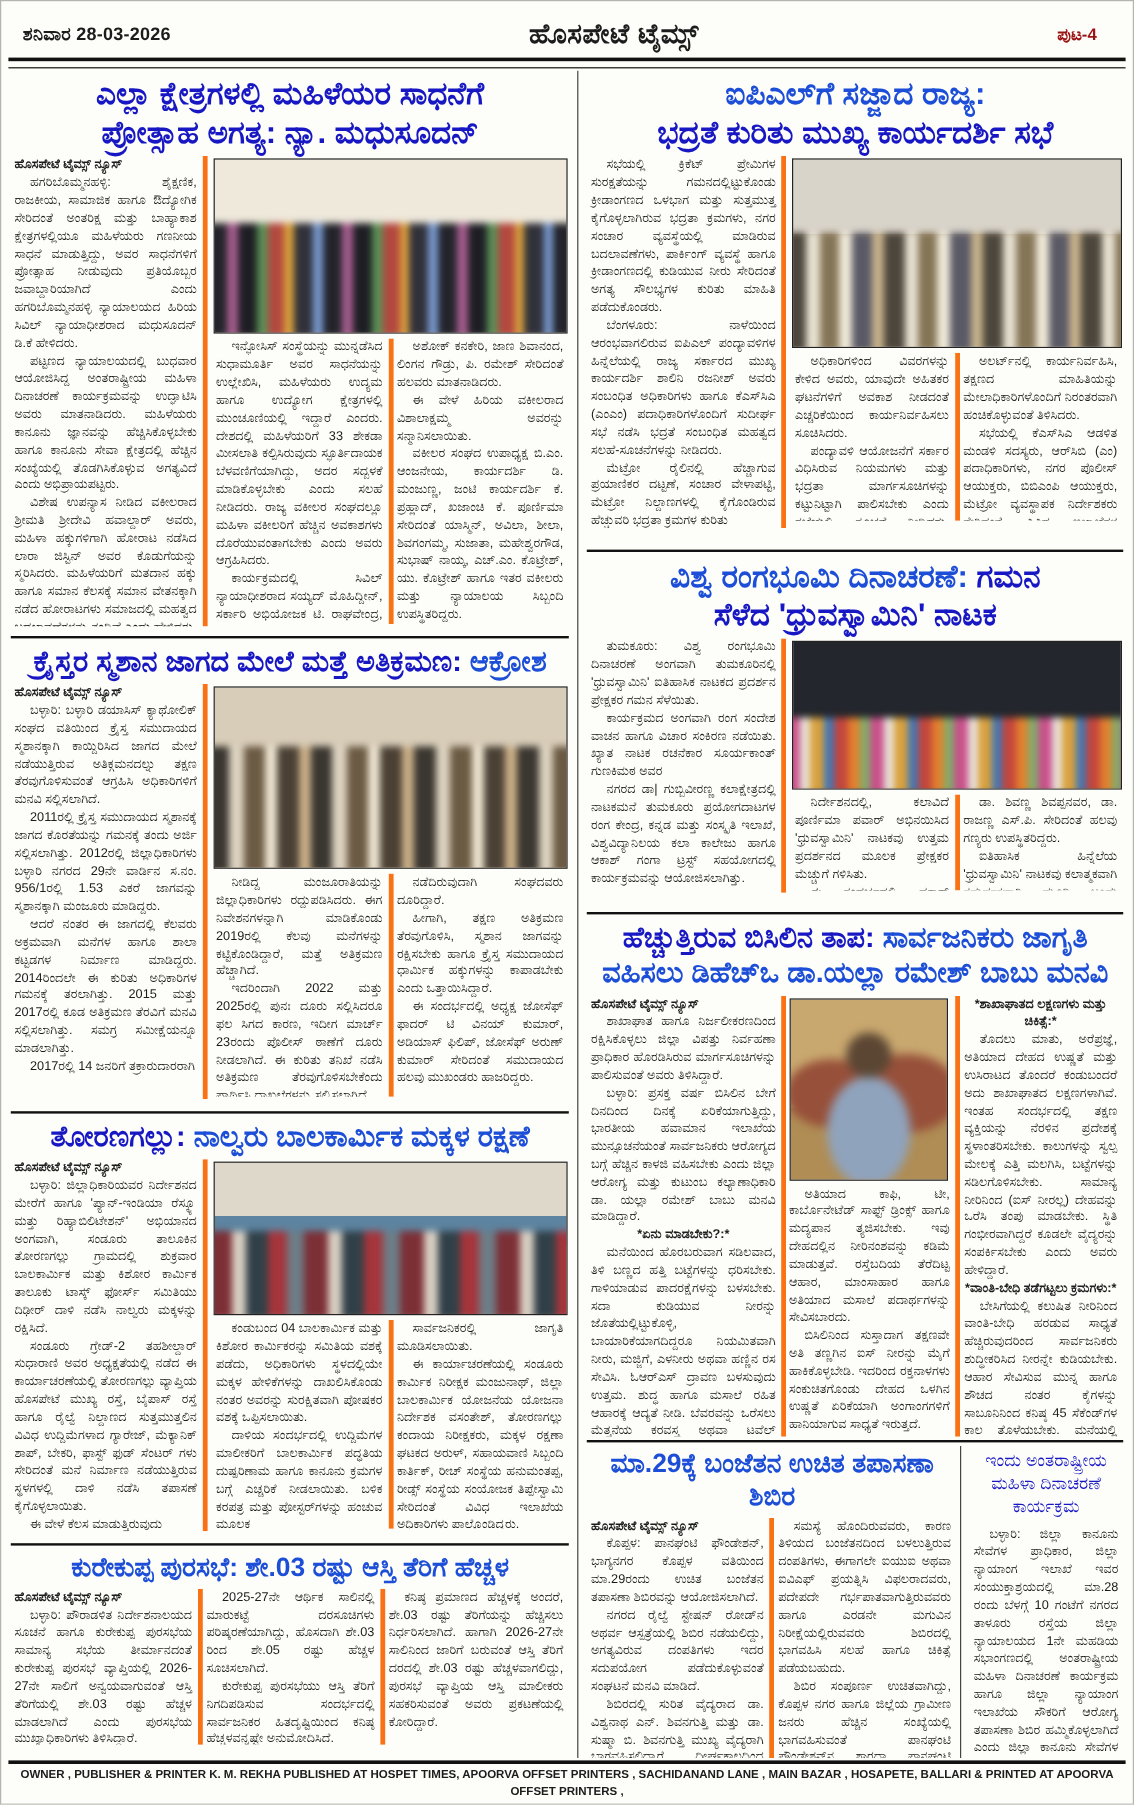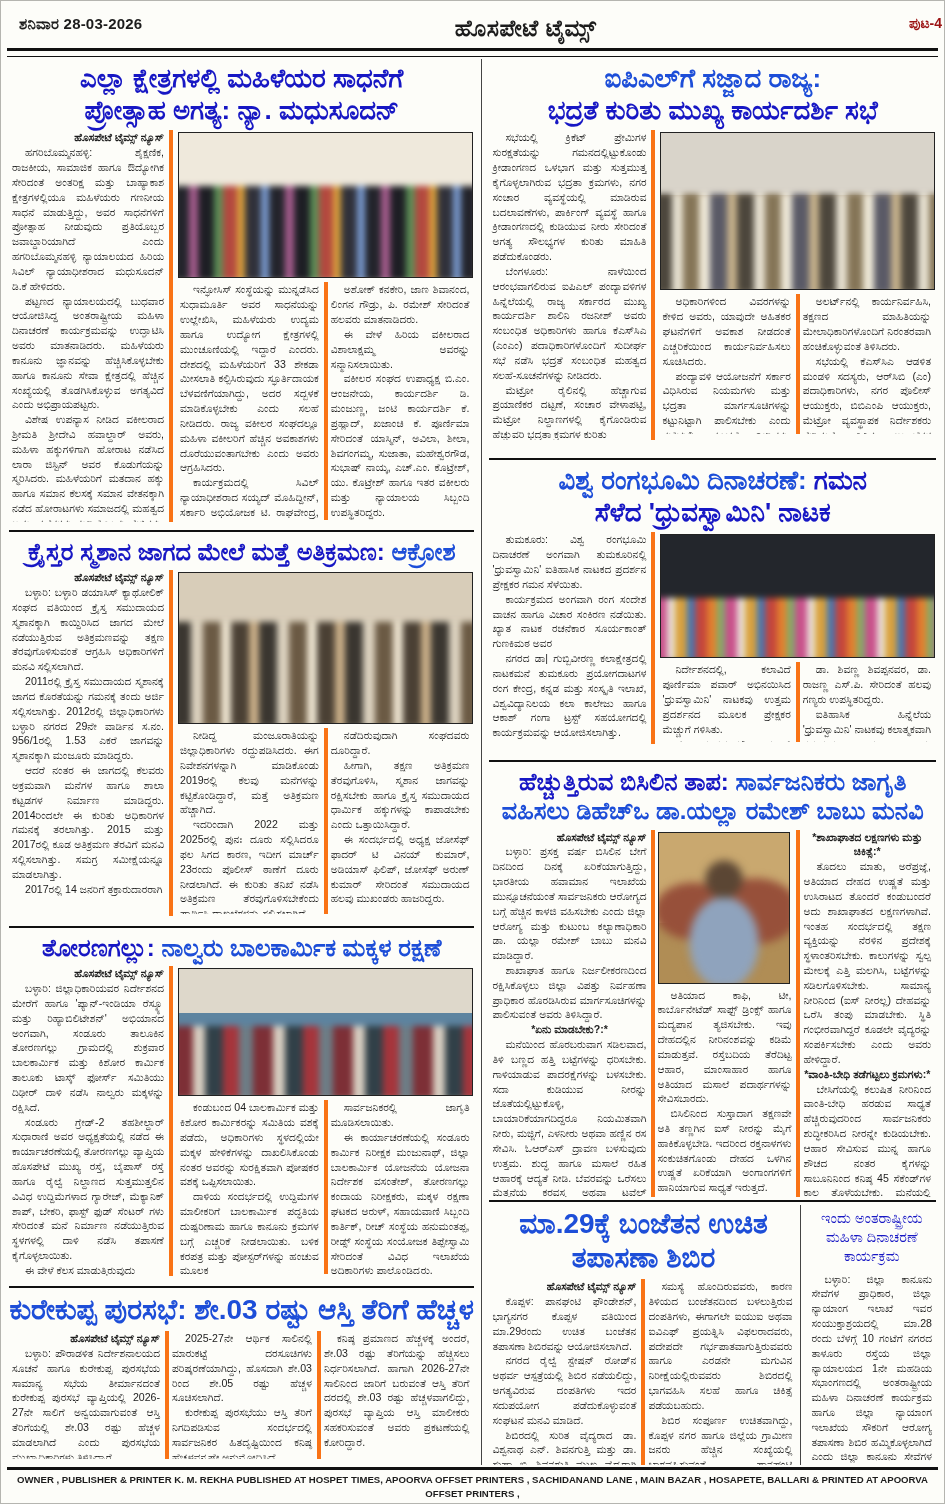--- a/index.html
+++ b/index.html
@@ -1,47 +1,47 @@
 <!DOCTYPE html>
 <html><head>
 <meta charset="utf-8">
 <style>
   html,body{margin:0;padding:0;background:#e9e9e6;}
   .sheet{position:relative;width:945px;height:1504px;margin:0 auto;background:#fdfdf9;
          font-family:"Liberation Sans","DejaVu Sans",sans-serif;color:#1c1c1c;
          border:1px solid #b5b5b0;box-sizing:border-box;overflow:hidden;}
   
-  .hdr{display:flex;align-items:flex-start;justify-content:space-between;
-       padding:14px 2px 6px 18px;}
+  .hdr{display:flex;align-items:center;justify-content:space-between;
+       padding:14px 30px 6px 18px;}
   .hdr-date{font-size:15px;font-weight:bold;letter-spacing:.2px;}
   .hdr-title{font-size:23px;font-weight:bold;letter-spacing:.5px;}
   .hdr-page{font-size:14px;font-weight:bold;color:#9b1212;}
   .hdr-rule{height:5px;border-top:3px solid #111;border-bottom:1px solid #111;margin:0 6px;}
   
   .halves{display:flex;height:1408px;padding:2px 6px 0 6px;box-sizing:border-box;}
   .half{box-sizing:border-box;overflow:hidden;}
   .half.left{width:474px;padding:2px 6px 0 2px;}
   .half.right{width:455px;padding:2px 2px 0 6px;}
   .vdiv{width:1px;background:#444;margin:0 1px;}
   .art-rule{border:none;border-top:2px solid #111;margin:3px 0;}
   
   section.article{overflow:hidden;box-sizing:border-box;}
   .hl{margin:2px 0 4px 0;text-align:center;font-weight:bold;line-height:1.22;}
   .hl .blue{color:#1717c4;margin-top:32px;}
   .hl .red{color:#1d4ed8;}
   .hl1{font-size:26px;}
   .hl2{font-size:24px;}
-  .hl3{font-size:28px;}
+  .hl3{font-size:22px;}
   .body3{display:flex;overflow:hidden;}
   .col{box-sizing:border-box;padding:0 5px 0 3px;overflow:hidden;
        font-size:10.6px;line-height:1.4;text-align:justify;}
   .col + .col, .colwide + .col, .col + .colwide{border-left:4px solid #f97316;}
   .col p{margin:0;text-indent:13px;}
   .col p.subhead{text-indent:0;text-align:center;font-weight:bold;}
-  .dateline{text-align:right;font-weight:bold;text-indent:0 !important;}
+  .dateline{text-align:left;font-weight:bold;text-indent:0 !important;}
   .colwide{flex:1;box-sizing:border-box;overflow:hidden;padding-left:4px;}
   .cols2{display:flex;overflow:hidden;}
   .cols2 .col{flex:1;}
   
   .photo{position:relative;border:1px solid #222;box-sizing:border-box;overflow:hidden;margin:2px 1px 4px 1px;}
   .ph-fig{position:absolute;left:-6px;right:-6px;bottom:-4px;filter:blur(3px);}
   .phA{height:146px;background:linear-gradient(#efe9dc 0 40%,#e3dac7 40% 100%);}
   .phA .ph-fig{height:66%;background:repeating-linear-gradient(90deg,#23242b 0 16px,#a65d8e 16px 25px,#1d1e24 25px 41px,#5c8f57 41px 50px,#b3483f 50px 64px,#d9a13c 64px 72px,#30313a 72px 88px,#7a9bd1 88px 96px);}
   .phB{height:152px;background:linear-gradient(#d8cdb9 0 45%,#b6a38a 45% 100%);}
   .phB .ph-fig{height:70%;background:repeating-linear-gradient(90deg,#3a3630 0 18px,#ddd3c0 18px 30px,#6b5a44 30px 48px,#efe6d2 48px 58px,#4a4034 58px 76px,#cbb089 76px 86px);}
@@ -120,21 +120,21 @@
       <hr class="art-rule">
 
       <section class="article" style="height:388px">
         <h1 class="hl hl2">
           <span class="blue">ಕ್ರೈಸ್ತರ ಸ್ಮಶಾನ ಜಾಗದ ಮೇಲೆ ಮತ್ತೆ ಅತಿಕ್ರಮಣ: </span><span class="red">ಆಕ್ರೋಶ</span>
         </h1>
         <div class="body3" style="height:346px">
           <div class="col" style="width:160px">
             <p class="dateline">ಹೊಸಪೇಟೆ ಟೈಮ್ಸ್ ನ್ಯೂಸ್</p>
             <div>
-                <p>ಬಳ್ಳಾರಿ: ಬಳ್ಳಾರಿ ಡಯಾಸಿಸ್ ಕ್ಯಾಥೋಲಿಕ್ ಸಂಘದ ವತಿಯಿಂದ ಕ್ರೈಸ್ತ ಸಮುದಾಯದ ಸ್ಮಶಾನಕ್ಕಾಗಿ ಕಾಯ್ದಿರಿಸಿದ ಜಾಗದ ಮೇಲೆ ನಡೆಯುತ್ತಿರುವ ಅತಿಕ್ರಮಣವನ್ನು ತಕ್ಷಣ ತೆರವುಗೊಳಿಸುವಂತೆ ಆಗ್ರಹಿಸಿ ಅಧಿಕಾರಿಗಳಿಗೆ ಮನವಿ ಸಲ್ಲಿಸಲಾಗಿದೆ.</p>
+                <p>ಬಳ್ಳಾರಿ: ಬಳ್ಳಾರಿ ಡಯಾಸಿಸ್ ಕ್ಯಾಥೋಲಿಕ್ ಸಂಘದ ವತಿಯಿಂದ ಕ್ರೈಸ್ತ ಸಮುದಾಯದ ಸ್ಮಶಾನಕ್ಕಾಗಿ ಕಾಯ್ದಿರಿಸಿದ ಜಾಗದ ಮೇಲೆ ನಡೆಯುತ್ತಿರುವ ಅತಿಕ್ಗಮನದಲ್ನು ತಕ್ಷಣ ತೆರವುಗೊಳಿಸುವಂತೆ ಆಗ್ರಹಿಸಿ ಅಧಿಕಾರಿಗಳಿಗೆ ಮನವಿ ಸಲ್ಲಿಸಲಾಗಿದೆ.</p>
                 <p>2011ರಲ್ಲಿ ಕ್ರೈಸ್ತ ಸಮುದಾಯದ ಸ್ಮಶಾನಕ್ಕೆ ಜಾಗದ ಕೊರತೆಯನ್ನು ಗಮನಕ್ಕೆ ತಂದು ಅರ್ಜಿ ಸಲ್ಲಿಸಲಾಗಿತ್ತು. 2012ರಲ್ಲಿ ಜಿಲ್ಲಾಧಿಕಾರಿಗಳು ಬಳ್ಳಾರಿ ನಗರದ 29ನೇ ವಾರ್ಡಿನ ಸ.ನಂ. 956/1ರಲ್ಲಿ 1.53 ಎಕರೆ ಜಾಗವನ್ನು ಸ್ಮಶಾನಕ್ಕಾಗಿ ಮಂಜೂರು ಮಾಡಿದ್ದರು.</p>
                 <p>ಆದರೆ ನಂತರ ಈ ಜಾಗದಲ್ಲಿ ಕೆಲವರು ಅಕ್ರಮವಾಗಿ ಮನೆಗಳ ಹಾಗೂ ಶಾಲಾ ಕಟ್ಟಡಗಳ ನಿರ್ಮಾಣ ಮಾಡಿದ್ದರು. 2014ರಿಂದಲೇ ಈ ಕುರಿತು ಅಧಿಕಾರಿಗಳ ಗಮನಕ್ಕೆ ತರಲಾಗಿತ್ತು. 2015 ಮತ್ತು 2017ರಲ್ಲಿ ಕೂಡ ಅತಿಕ್ರಮಣ ತೆರವಿಗೆ ಮನವಿ ಸಲ್ಲಿಸಲಾಗಿತ್ತು. ಸಮಗ್ರ ಸಮೀಕ್ಷೆಯನ್ನೂ ಮಾಡಲಾಗಿತ್ತು.</p>
                 <p>2017ರಲ್ಲಿ 14 ಜನರಿಗೆ ತಕ್ರಾರುದಾರರಾಗಿ</p>
               </div>
           </div>
           <div class="colwide">
             <div class="photo phB">
                 <div class="ph-fig"></div>
               </div>
             <div class="cols2" style="height:186px">
@@ -278,22 +278,22 @@
 
       <section class="article" style="height:432px">
         <h1 class="hl hl2">
           <span class="blue">ಹೆಚ್ಚುತ್ತಿರುವ ಬಿಸಿಲಿನ ತಾಪ: </span><span class="red">ಸಾರ್ವಜನಿಕರು ಜಾಗೃತಿ</span><br>
           <span class="red">ವಹಿಸಲು ಡಿಹೆಚ್‌ಒ ಡಾ.ಯಲ್ಲಾ ರಮೇಶ್ ಬಾಬು ಮನವಿ</span>
         </h1>
         <div class="body3" style="height:370px">
           <div class="col" style="width:162px">
             <p class="dateline">ಹೊಸಪೇಟೆ ಟೈಮ್ಸ್ ನ್ಯೂಸ್</p>
             <div>
+                <p>ಶಾಖಾಘಾತ ಹಾಗೂ ನಿರ್ಜಲೀಕರಣದಿಂದ ರಕ್ಷಿಸಿಕೊಳ್ಳಲು ಜಿಲ್ಲಾ ವಿಪತ್ತು ನಿರ್ವಹಣಾ ಪ್ರಾಧಿಕಾರ ಹೊರಡಿಸಿರುವ ಮಾರ್ಗಸೂಚಿಗಳನ್ನು ಪಾಲಿಸುವಂತೆ ಅವರು ತಿಳಿಸಿದ್ದಾರೆ.</p>
                 <p>ಬಳ್ಳಾರಿ: ಪ್ರಸಕ್ತ ವರ್ಷ ಬಿಸಿಲಿನ ಬೇಗೆ ದಿನದಿಂದ ದಿನಕ್ಕೆ ಏರಿಕೆಯಾಗುತ್ತಿದ್ದು, ಭಾರತೀಯ ಹವಾಮಾನ ಇಲಾಖೆಯ ಮುನ್ಸೂಚನೆಯಂತೆ ಸಾರ್ವಜನಿಕರು ಆರೋಗ್ಯದ ಬಗ್ಗೆ ಹೆಚ್ಚಿನ ಕಾಳಜಿ ವಹಿಸಬೇಕು ಎಂದು ಜಿಲ್ಲಾ ಆರೋಗ್ಯ ಮತ್ತು ಕುಟುಂಬ ಕಲ್ಯಾಣಾಧಿಕಾರಿ ಡಾ. ಯಲ್ಲಾ ರಮೇಶ್ ಬಾಬು ಮನವಿ ಮಾಡಿದ್ದಾರೆ.</p>
-                <p>ಶಾಖಾಘಾತ ಹಾಗೂ ನಿರ್ಜಲೀಕರಣದಿಂದ ರಕ್ಷಿಸಿಕೊಳ್ಳಲು ಜಿಲ್ಲಾ ವಿಪತ್ತು ನಿರ್ವಹಣಾ ಪ್ರಾಧಿಕಾರ ಹೊರಡಿಸಿರುವ ಮಾರ್ಗಸೂಚಿಗಳನ್ನು ಪಾಲಿಸುವಂತೆ ಅವರು ತಿಳಿಸಿದ್ದಾರೆ.</p>
                 <p class="subhead">*ಏನು ಮಾಡಬೇಕು?:*</p>
                 <p>ಮನೆಯಿಂದ ಹೊರಬರುವಾಗ ಸಡಿಲವಾದ, ತಿಳಿ ಬಣ್ಣದ ಹತ್ತಿ ಬಟ್ಟೆಗಳನ್ನು ಧರಿಸಬೇಕು. ಗಾಳಿಯಾಡುವ ಪಾದರಕ್ಷೆಗಳನ್ನು ಬಳಸಬೇಕು. ಸದಾ ಕುಡಿಯುವ ನೀರನ್ನು ಜೊತೆಯಲ್ಲಿಟ್ಟುಕೊಳ್ಳಿ, ಬಾಯಾರಿಕೆಯಾಗದಿದ್ದರೂ ನಿಯಮಿತವಾಗಿ ನೀರು, ಮಜ್ಜಿಗೆ, ಎಳನೀರು ಅಥವಾ ಹಣ್ಣಿನ ರಸ ಸೇವಿಸಿ. ಓಆರ್‌ಎಸ್ ದ್ರಾವಣ ಬಳಸುವುದು ಉತ್ತಮ. ಶುದ್ಧ ಹಾಗೂ ಮಸಾಲೆ ರಹಿತ ಆಹಾರಕ್ಕೆ ಆದ್ಯತೆ ನೀಡಿ. ಬೆವರವನ್ನು ಒರೆಸಲು ಮೆತ್ತನೆಯ ಕರವಸ್ತ್ರ ಅಥವಾ ಟವೆಲ್ ಬಳಸಬಹುದು ಎಂದು ಅವರು ತಿಳಿಸಿದ್ದಾರೆ.</p>
               </div>
           </div>
           <div class="col" style="width:145px;padding-left:2px">
             <div class="photo phG">
                 <div class="ph-fig"></div>
               </div>
             <div>
                 <p>ಅತಿಯಾದ ಕಾಫಿ, ಟೀ, ಕಾರ್ಬೊನೇಟೆಡ್ ಸಾಫ್ಟ್ ಡ್ರಿಂಕ್ಸ್ ಹಾಗೂ ಮದ್ಯಪಾನ ತ್ಯಜಿಸಬೇಕು. ಇವು ದೇಹದಲ್ಲಿನ ನೀರಿನಂಶವನ್ನು ಕಡಿಮೆ ಮಾಡುತ್ತವೆ. ರಸ್ತೆಬದಿಯ ತೆರೆದಿಟ್ಟ ಆಹಾರ, ಮಾಂಸಾಹಾರ ಹಾಗೂ ಅತಿಯಾದ ಮಸಾಲೆ ಪದಾರ್ಥಗಳನ್ನು ಸೇವಿಸಬಾರದು.</p>

